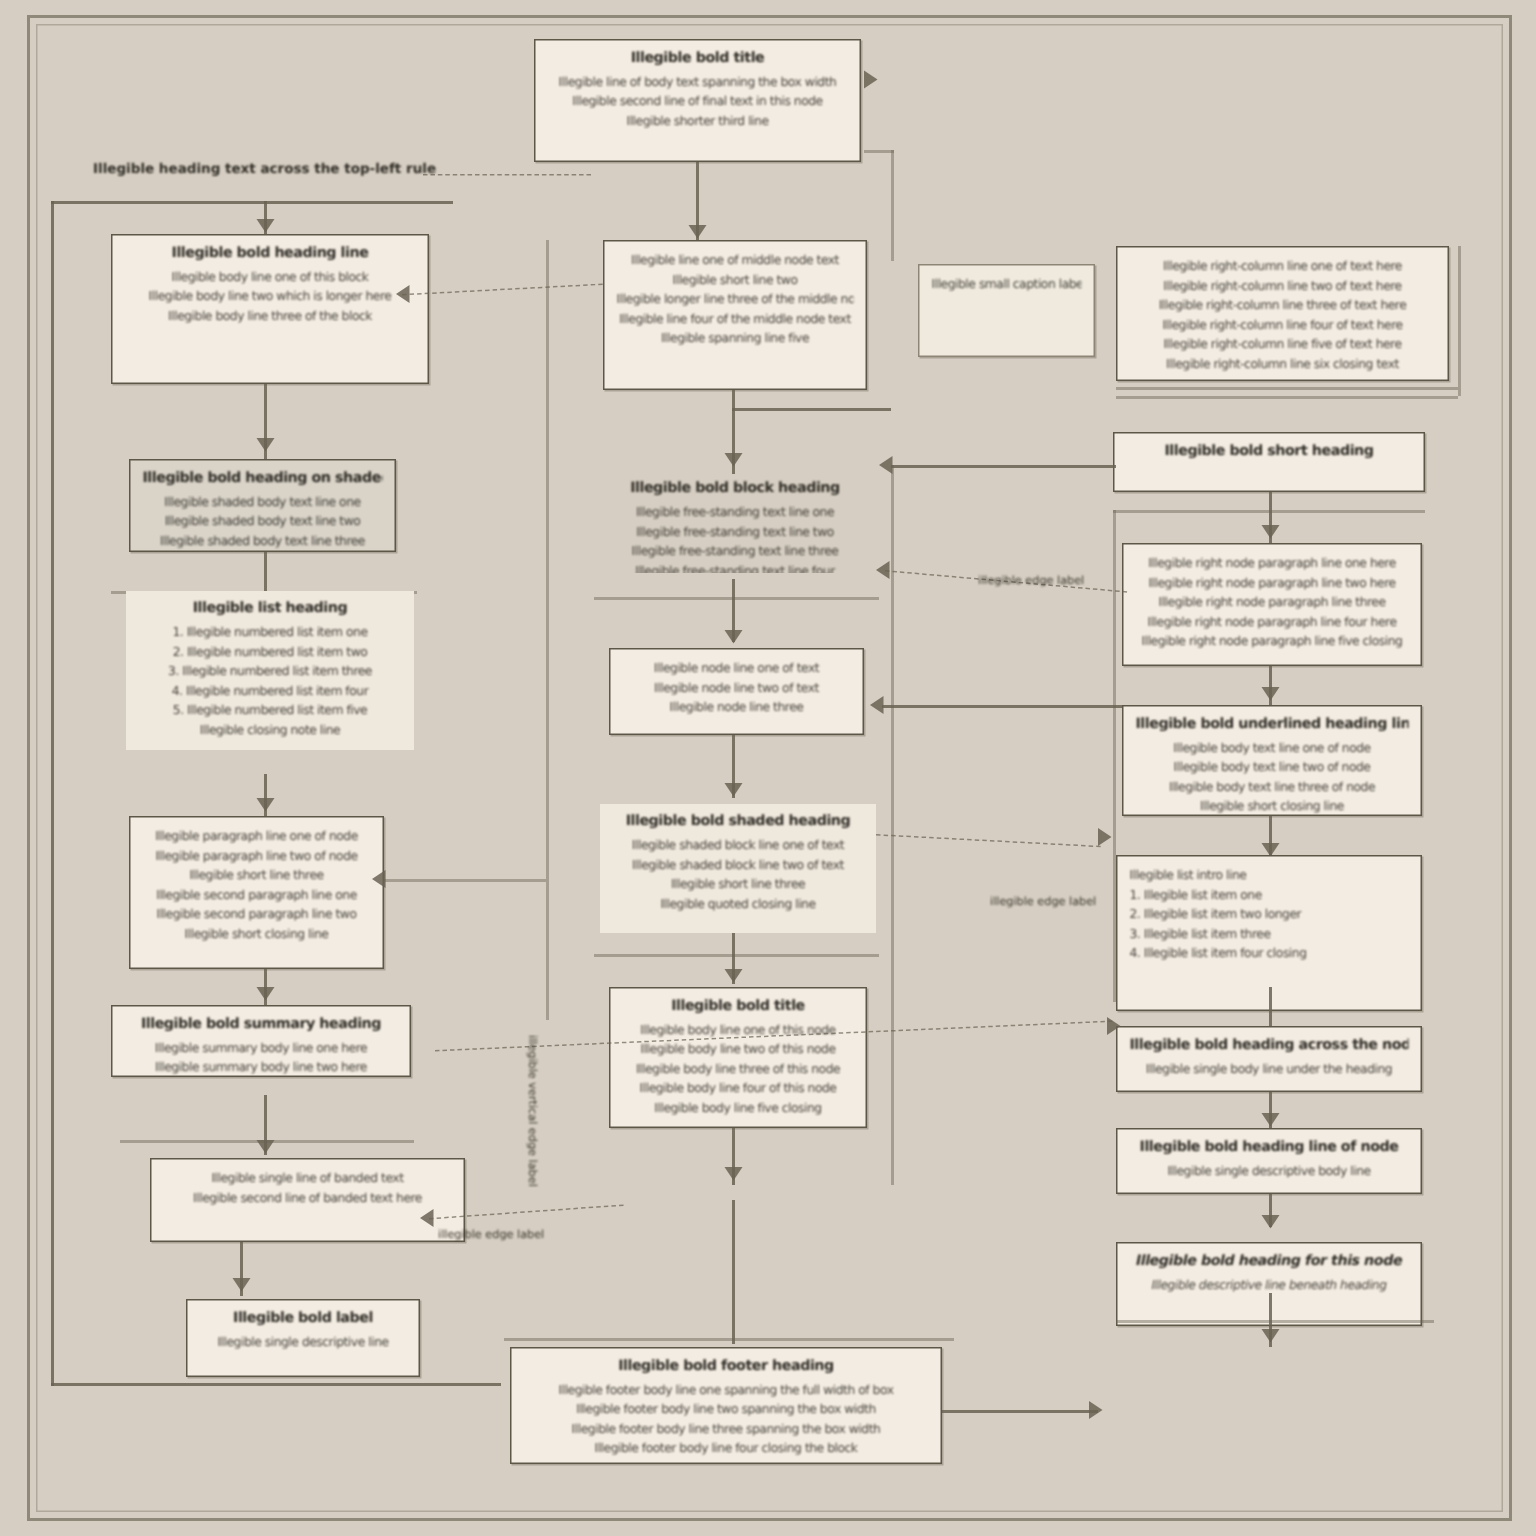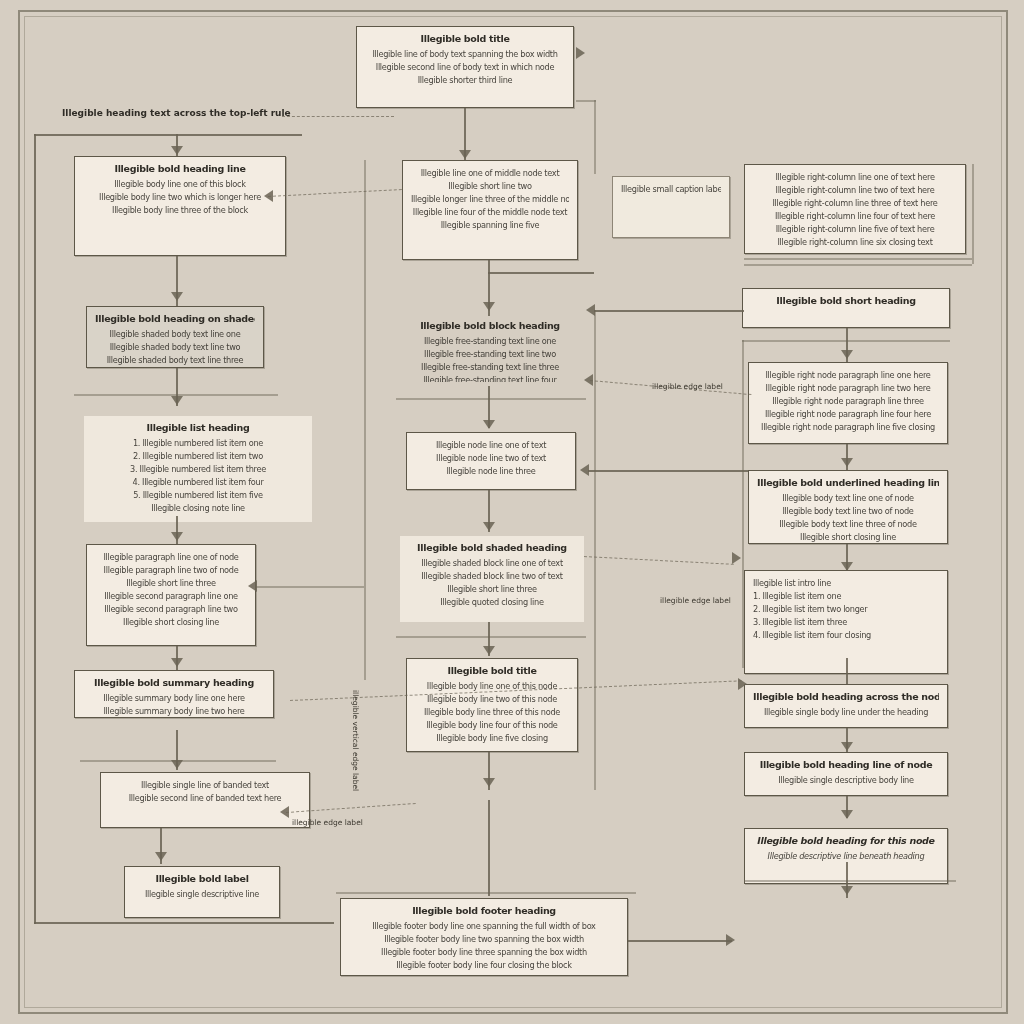--- a/index.html
+++ b/index.html
@@ -67,21 +67,21 @@
 <body>
 
 <div id="stage">
 
   <div class="frame"></div>
   <div class="frame2"></div>
 
   <div class="node centerall" style="left:356px;top:26px;width:218px;height:82px;">
     <span class="ttl">Illegible bold title</span>
     <span class="ln">Illegible line of body text spanning the box width</span>
-    <span class="ln">Illegible second line of body text in which node</span>
+    <span class="ln">Illegible second line of final text in this node</span>
     <span class="ln">Illegible shorter third line</span>
   </div>
   <div class="arw r" style="left:576px;top:47px;"></div>
 
   <div class="ln-v" style="left:464px;top:108px;height:52px;"></div>
   <div class="arw d" style="left:459px;top:150px;"></div>
 
   <div class="ln-v thin" style="left:594px;top:100px;height:74px;"></div>
   <div class="ln-h thin" style="left:576px;top:100px;width:20px;"></div>
 
@@ -108,21 +108,21 @@
     <span class="ttl">Illegible bold heading on shaded box</span>
     <span class="ln">Illegible shaded body text line one</span>
     <span class="ln">Illegible shaded body text line two</span>
     <span class="ln">Illegible shaded body text line three</span>
   </div>
 
   <div class="ln-v" style="left:176px;top:368px;height:38px;"></div>
   <div class="ln-h thin" style="left:74px;top:394px;width:204px;"></div>
   <div class="arw d" style="left:171px;top:396px;"></div>
 
-  <div class="node soft centerall" style="left:84px;top:416px;width:228px;height:106px;">
+  <div class="node soft centerall" style="left:84px;top:394px;width:192px;height:106px;">
     <span class="ttl">Illegible list heading</span>
     <span class="ln">1. Illegible numbered list item one</span>
     <span class="ln">2. Illegible numbered list item two</span>
     <span class="ln">3. Illegible numbered list item three</span>
     <span class="ln">4. Illegible numbered list item four</span>
     <span class="ln">5. Illegible numbered list item five</span>
     <span class="ln">Illegible closing note line</span>
   </div>
 
   <div class="ln-v" style="left:176px;top:516px;height:28px;"></div>

